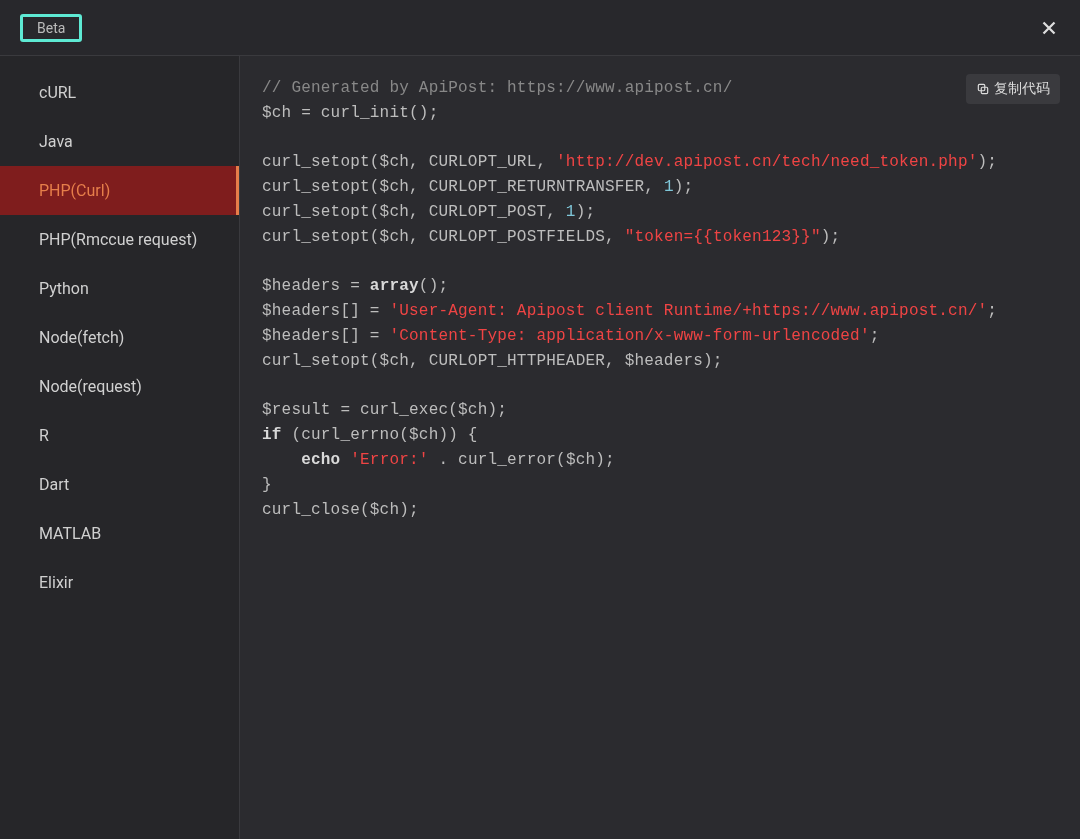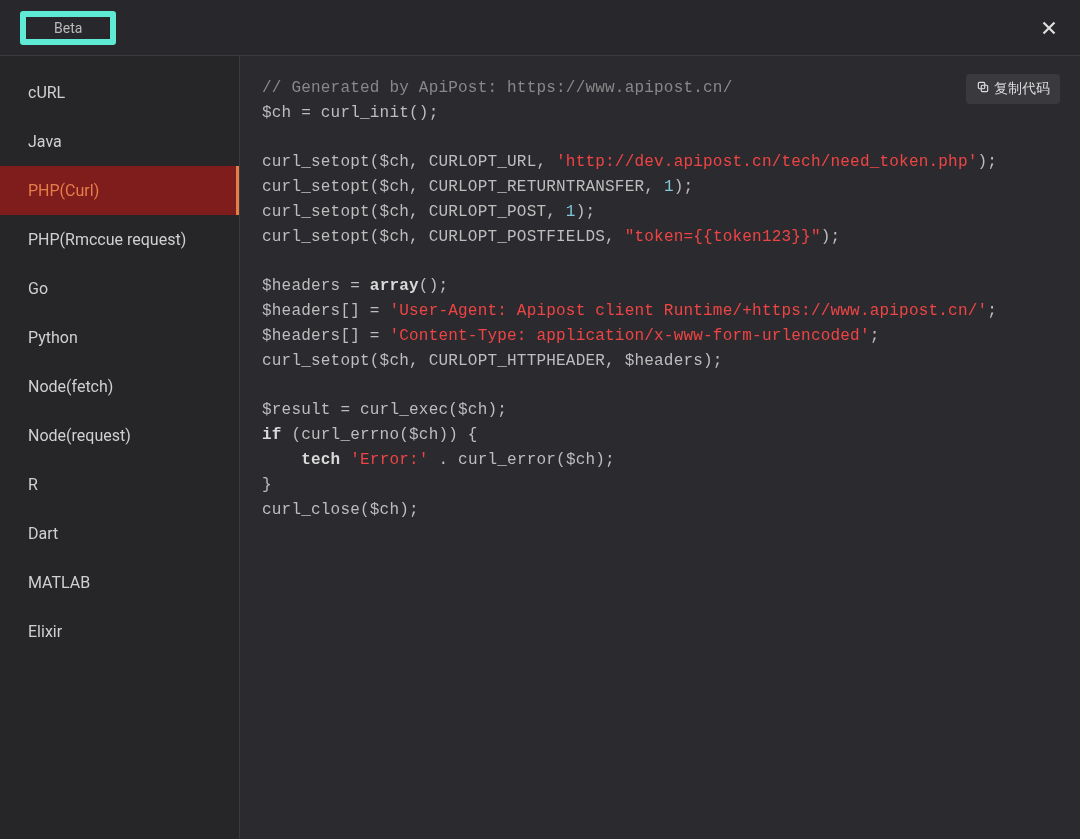--- a/index.html
+++ b/index.html
@@ -16,22 +16,22 @@
       overflow: hidden;
     }
     .header {
       display: flex;
       justify-content: space-between;
       align-items: center;
       padding: 14px 20px 14px 20px;
       height: 55px;
     }
     .beta-badge {
-      border: 6px solid #5eead4;
-      padding: 3px 28px;
+      border: 3px solid #5eead4;
+      padding: 3px 14px;
       border-radius: 3px;
       font-size: 14px;
       color: #bbb;
     }
     .close-btn {
       cursor: pointer;
       color: #ddd;
       font-size: 0;
     }
     .close-btn svg {
@@ -48,21 +48,21 @@
       border-top: 1px solid #3a3a3e;
     }
     .sidebar {
       width: 240px;
       flex-shrink: 0;
       background: #262629;
       border-right: 1px solid #3a3a3e;
       padding-top: 12px;
     }
     .sidebar-item {
-      padding: 15px 28px;
+      padding: 15px 39px;
       font-size: 16px;
       color: #d0d0d0;
       cursor: pointer;
       position: relative;
     }
     .sidebar-item.active {
       background: #7f1d1d;
       color: #e67e4a;
     }
     .sidebar-item.active::after {
@@ -86,20 +86,21 @@
       top: 18px;
       right: 20px;
       background: #3a3a3e;
       color: #ddd;
       border: none;
       padding: 6px 10px;
       border-radius: 4px;
       font-size: 14px;
       cursor: pointer;
       display: flex;
+      align-items: center;
       gap: 4px;
     }
     .copy-btn svg {
       width: 14px;
       height: 14px;
       stroke: #ddd;
       fill: none;
       stroke-width: 2;
     }
     pre.code {
@@ -127,21 +128,20 @@
       </svg>
   </span>
 </div>
 
 <div class="main divider-top">
   <div class="sidebar" id="sidebar">
       <div class="sidebar-item">cURL</div>
       <div class="sidebar-item">Java</div>
       <div class="sidebar-item active">PHP(Curl)</div>
       <div class="sidebar-item">PHP(Rmccue request)</div>
-      <div class="sidebar-item">Go</div>
       <div class="sidebar-item">Python</div>
       <div class="sidebar-item">Node(fetch)</div>
       <div class="sidebar-item">Node(request)</div>
       <div class="sidebar-item">R</div>
       <div class="sidebar-item">Dart</div>
       <div class="sidebar-item">MATLAB</div>
       <div class="sidebar-item">Elixir</div>
     </div>
 
   <div class="content">
@@ -161,17 +161,17 @@
 <span>curl_setopt($ch, CURLOPT_POST, </span><span class="tok-num">1</span><span>);</span>
 <span>curl_setopt($ch, CURLOPT_POSTFIELDS, </span><span class="tok-string">"token={{token123}}"</span><span>);</span>
 
 <span>$headers = </span><span class="tok-keyword">array</span><span>();</span>
 <span>$headers[] = </span><span class="tok-string">'User-Agent: Apipost client Runtime/+https://www.apipost.cn/'</span><span>;</span>
 <span>$headers[] = </span><span class="tok-string">'Content-Type: application/x-www-form-urlencoded'</span><span>;</span>
 <span>curl_setopt($ch, CURLOPT_HTTPHEADER, $headers);</span>
 
 <span>$result = curl_exec($ch);</span>
 <span class="tok-keyword">if</span><span> (curl_errno($ch)) {</span>
-<span>    </span><span class="tok-keyword">tech</span><span> </span><span class="tok-string">'Error:'</span><span> . curl_error($ch);</span>
+<span>    </span><span class="tok-keyword">echo</span><span> </span><span class="tok-string">'Error:'</span><span> . curl_error($ch);</span>
 <span>}</span>
 <span>curl_close($ch);</span></pre>
   </div>
 </div>
 
 </body></html>

